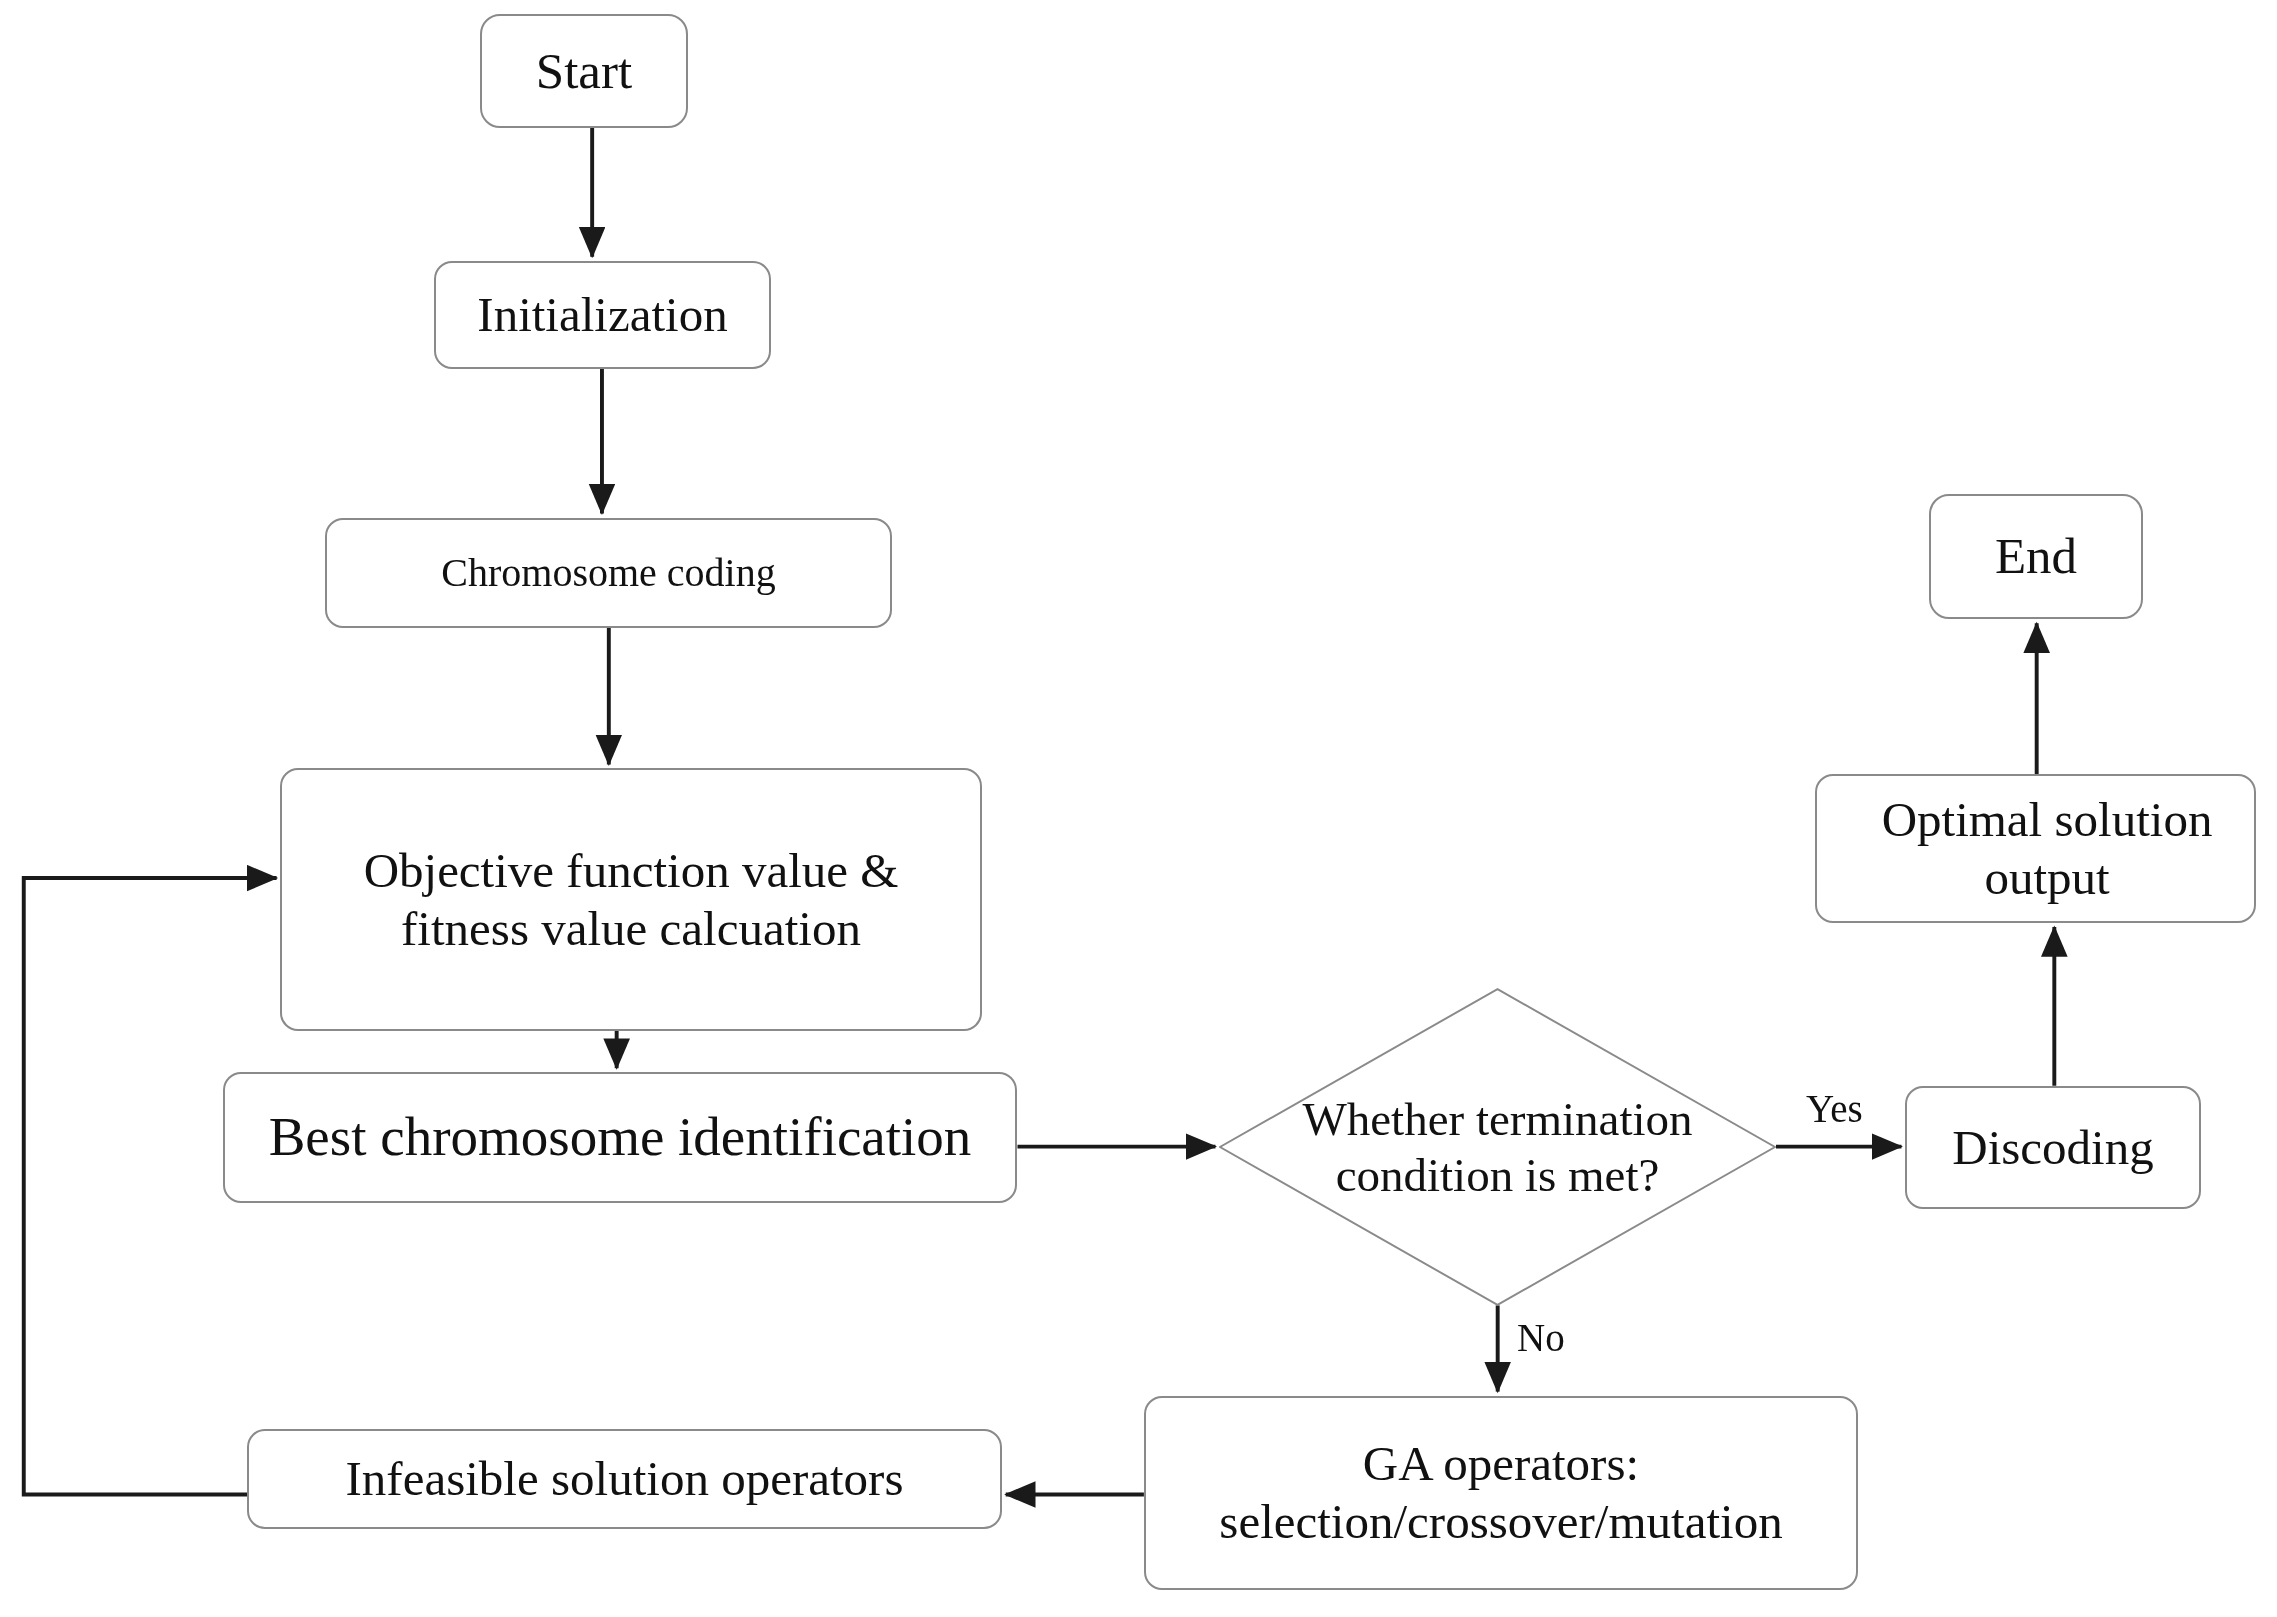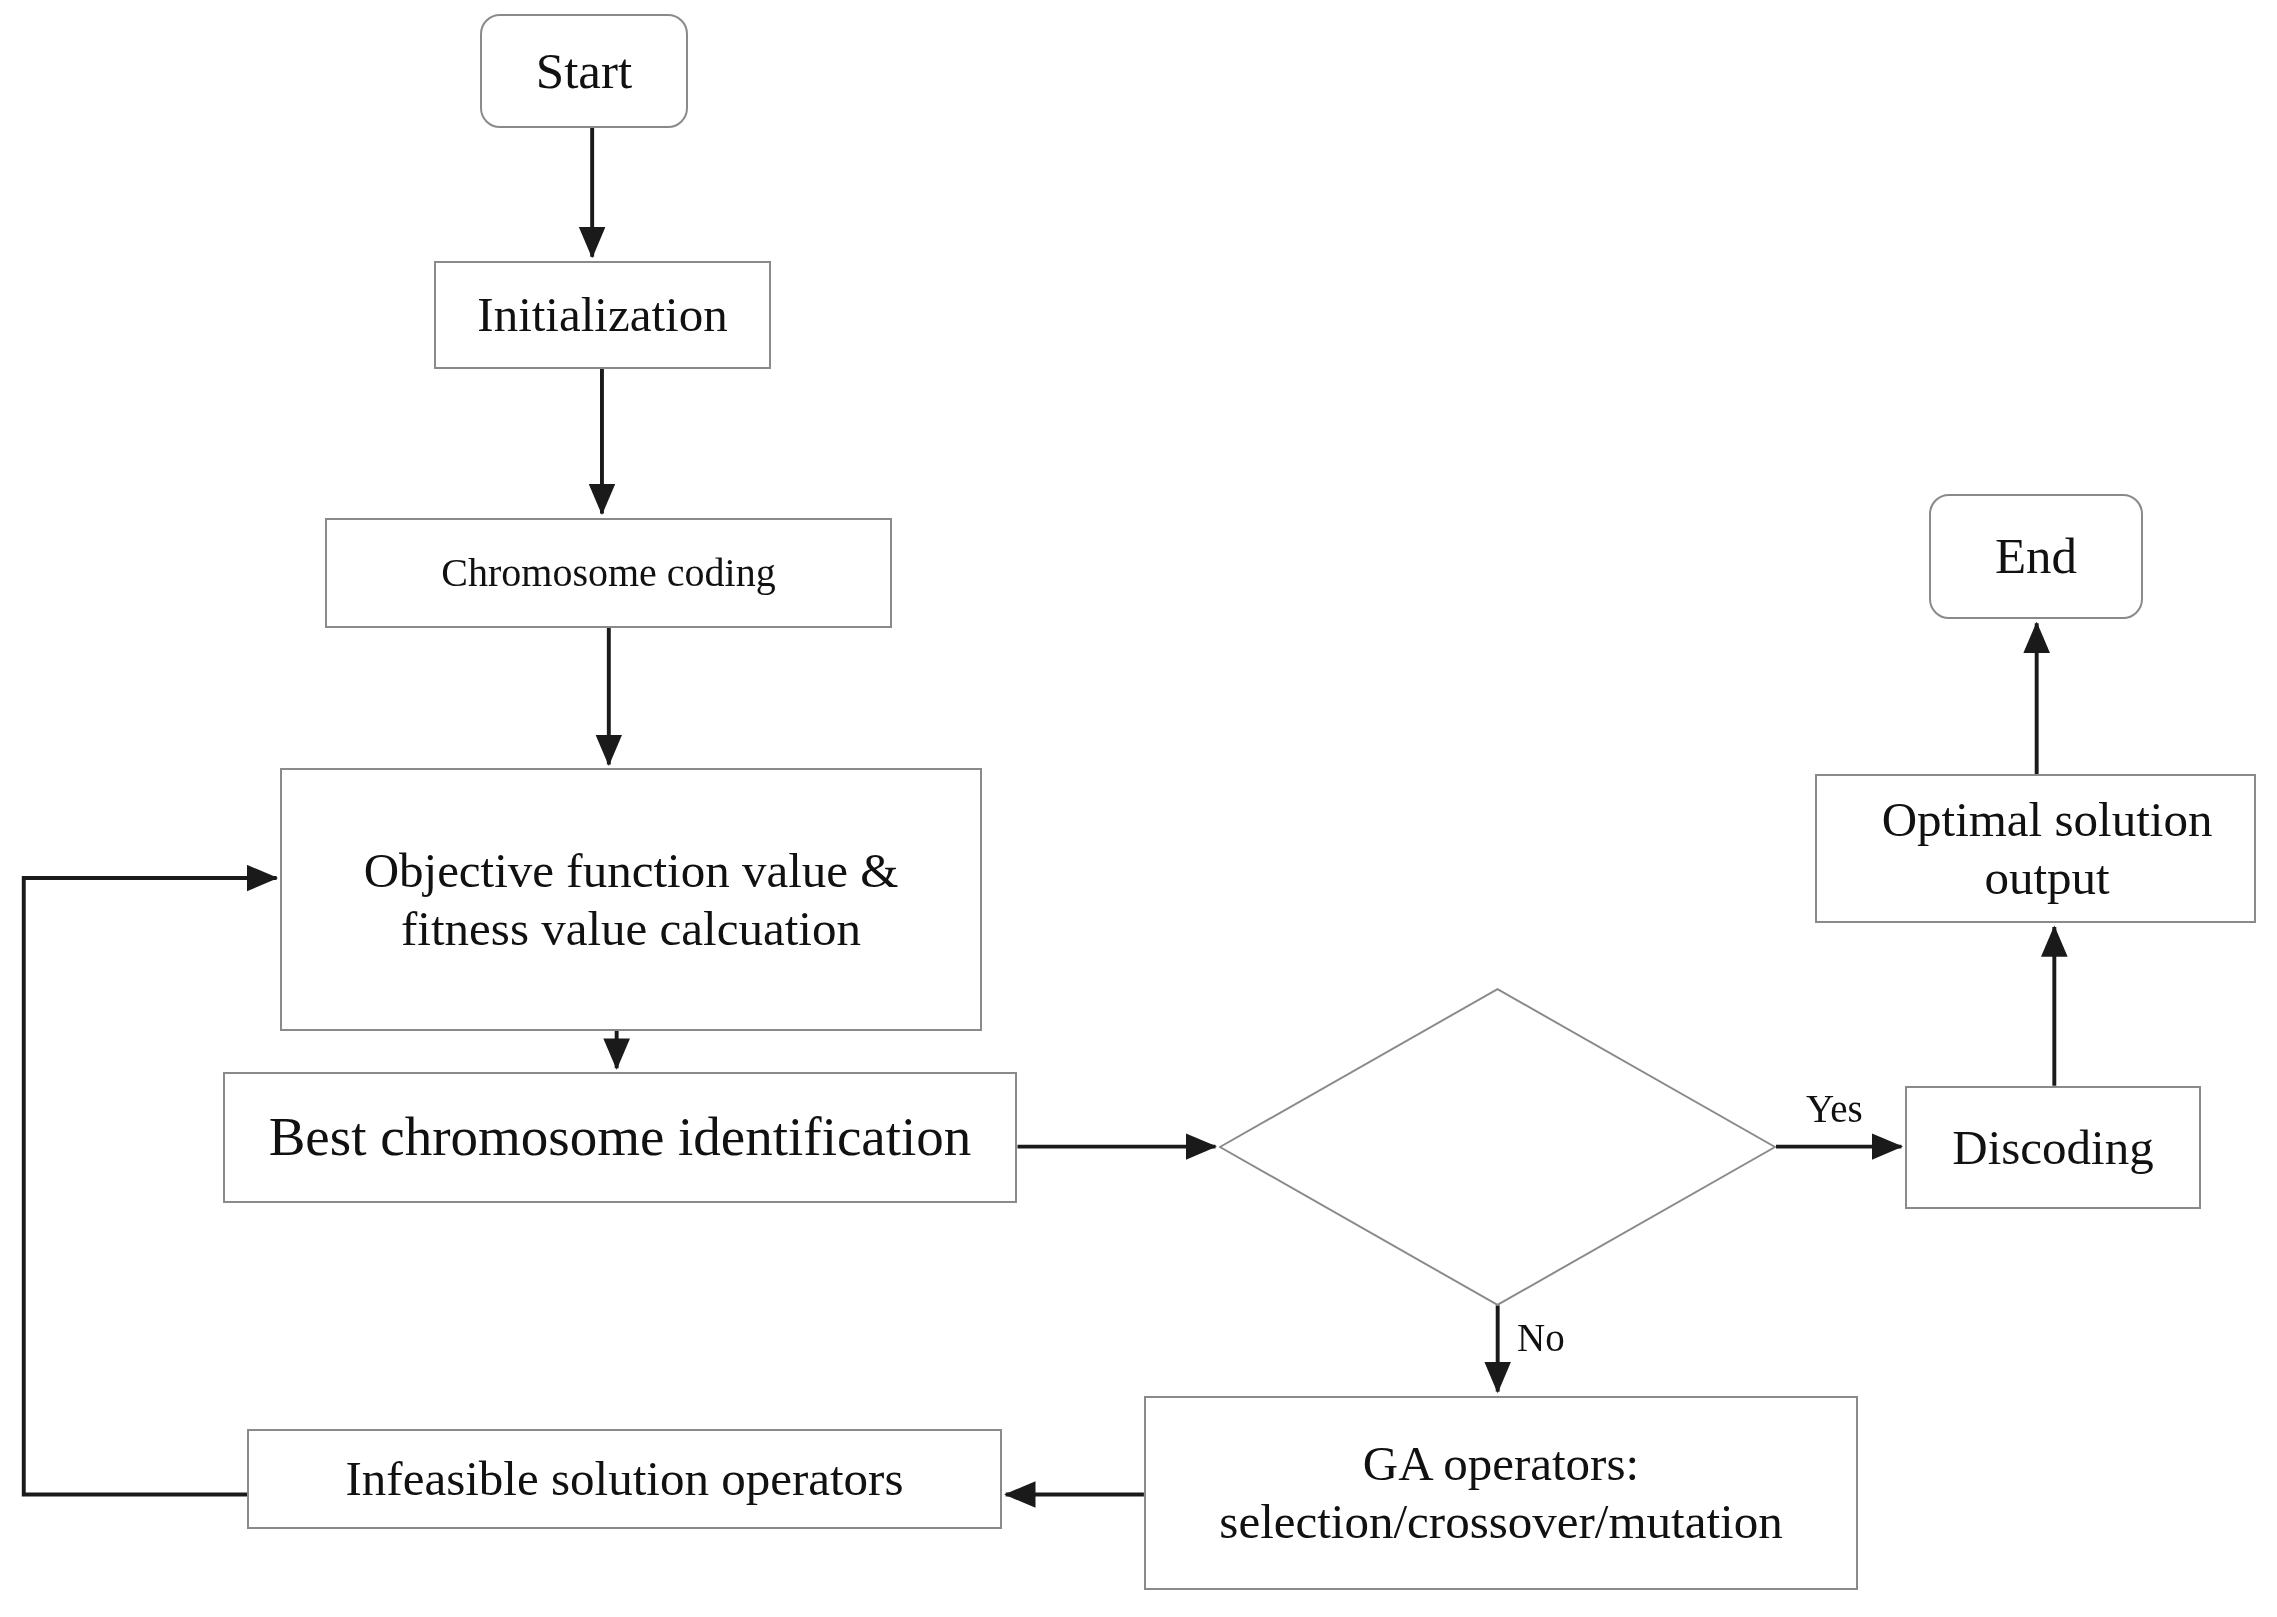--- a/index.html
+++ b/index.html
@@ -28,20 +28,21 @@
     position: absolute;
     box-sizing: border-box;
     display: flex;
     align-items: center;
     justify-content: center;
     text-align: center;
     background: #ffffff;
     color: #111111;
     line-height: 1.18;
     white-space: pre-line;
+    border-radius: 18px;
   }
   .node.proc {
     border: 2px solid #8a8a8a;
   }
   .node.term {
     border: 2px solid #8a8a8a;
     border-radius: 20px;
   }
   .node.decision {
     border: none;
@@ -87,21 +88,22 @@
   </svg>
   <div id="nodes-layer">
       <div class="node term" style="left: 480px; top: 13.7px; width: 208px; height: 114px; font-size: 51px;">Start</div>
       <div class="node proc" style="left: 434px; top: 261px; width: 337px; height: 108px; font-size: 49px;">Initialization</div>
       <div class="node proc" style="left: 325px; top: 518px; width: 567px; height: 110px; font-size: 40px;">Chromosome coding</div>
       <div class="node proc" style="left: 280px; top: 768px; width: 702px; height: 263px; font-size: 49px;">Objective function value &amp;
 fitness value calcuation</div>
       <div class="node proc" style="left: 223px; top: 1072px; width: 794px; height: 131px; font-size: 55px;">Best chromosome identification</div>
       <div class="node decision" style="left: 1219px; top: 988px; width: 557px; height: 318px; font-size: 47px;"><svg width="557" height="318" viewBox="0 0 568 324" style="position: absolute; left: 0px; top: 0px;">
           <polygon points="284,1 567,162 284,323 1,162" fill="#ffffff" stroke="#8a8a8a" stroke-width="2"></polygon>
-        </svg></div>
+        </svg><div class="decision-label">Whether termination
+condition is met?</div></div>
       <div class="node proc" style="left: 1905px; top: 1086px; width: 296px; height: 123px; font-size: 49px;">Discoding</div>
       <div class="node proc" style="left: 1815px; top: 774px; width: 441px; height: 149px; font-size: 49px; padding-left: 23px;">Optimal solution
 output</div>
       <div class="node term" style="left: 1929px; top: 494px; width: 214px; height: 125px; font-size: 51px;">End</div>
       <div class="node proc" style="left: 1144px; top: 1396px; width: 714px; height: 194px; font-size: 49px;">GA operators:
 selection/crossover/mutation</div>
       <div class="node proc" style="left: 247px; top: 1429px; width: 755px; height: 100px; font-size: 49px;">Infeasible solution operators</div>
     </div>
   <div id="labels-layer">
       <div class="edge-label" style="left: 1790px; top: 1086px; font-size: 39px; margin-left: 16px;">Yes</div>

